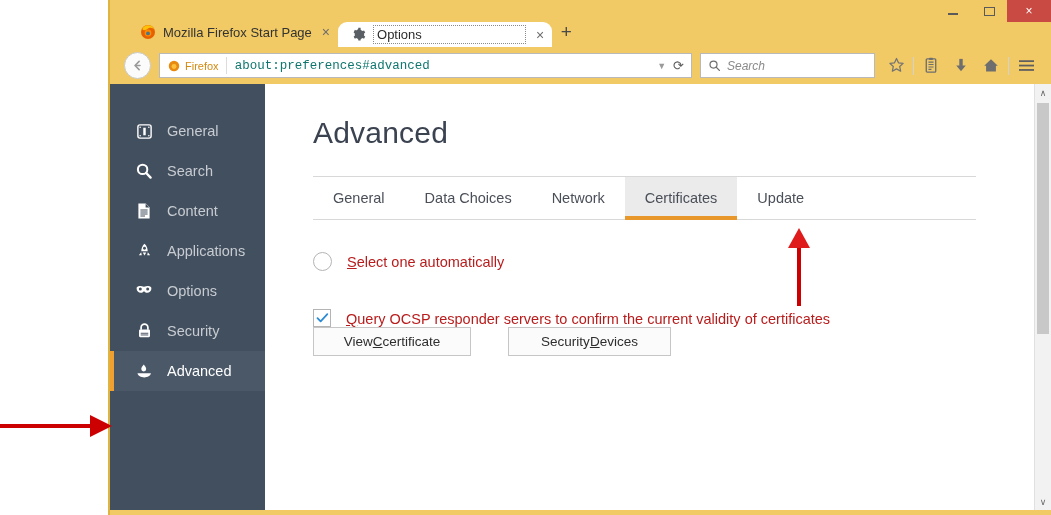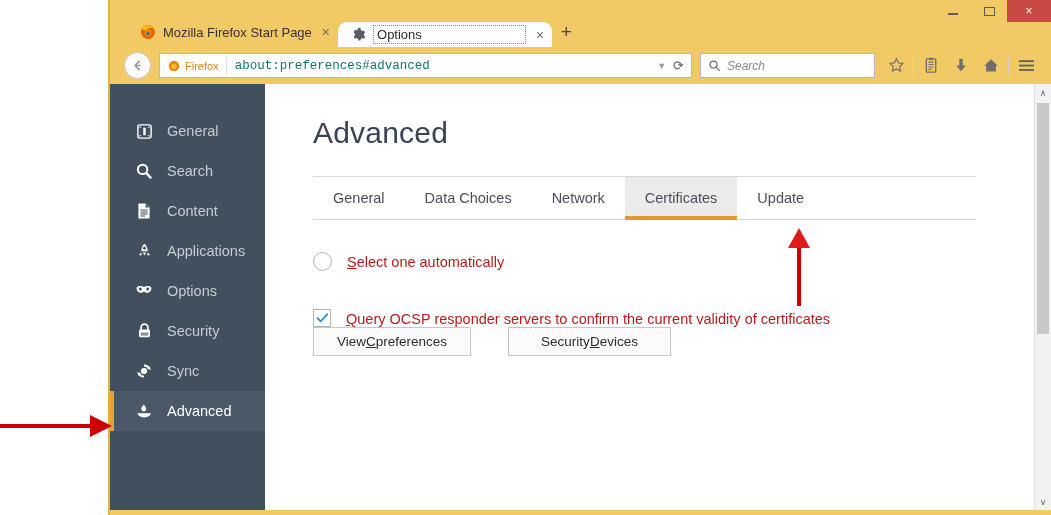--- a/index.html
+++ b/index.html
@@ -637,31 +637,20 @@
           <span class="sico">
             <svg width="17" height="18" viewBox="0 0 18 18">
               <path d="M5.4 7.6V5.4a3.6 3.6 0 0 1 7.2 0v2.2" fill="none" stroke="#ffffff" stroke-width="1.8"></path>
               <rect x="3.2" y="7.4" width="11.6" height="8.2" rx="1.2" fill="#ffffff"></rect>
               <path d="M5 11.4h8M5 13.2h8" stroke="#424f5e" stroke-width="1"></path>
             </svg>
           </span>
           <span class="slabel">Security</span>
         </div>
 
-        <div class="side-item">
-          <span class="sico">
-            <svg width="18" height="18" viewBox="0 0 18 18">
-              <path d="M9 2.4a6.6 6.6 0 0 1 6.2 4.4l-2 .5A4.6 4.6 0 0 0 9 4.4z" fill="#ffffff"></path>
-              <path d="M9 15.6A6.6 6.6 0 0 1 2.8 11.2l2-.5A4.6 4.6 0 0 0 9 13.6z" fill="#ffffff"></path>
-              <circle cx="9" cy="9" r="3.1" fill="#ffffff"></circle>
-              <path d="M14.6 4.3l1.2 3.5-3.6-.7zM3.4 13.7l-1.2-3.5 3.6.7z" fill="#ffffff"></path>
-            </svg>
-          </span>
-          <span class="slabel">Sync</span>
-        </div>
 
         <div class="side-item selected">
           <span class="sico">
             <svg width="19" height="18" viewBox="0 0 20 18">
               <path d="M9.2 2.2c1.4 1.6 2.6 3.3 2.6 4.7a2.6 2.6 0 0 1-5.2 0c0-1.4 1.2-3.1 2.6-4.7z" fill="#ffffff"></path>
               <path d="M2.6 11.4h14.2c-.6 2.6-3.6 4.4-7.1 4.4s-6.5-1.8-7.1-4.4z" fill="#ffffff"></path>
             </svg>
           </span>
           <span class="slabel">Advanced</span>
         </div>
@@ -706,21 +695,21 @@
                 <path d="M1.6 6.2 L5 9.6 L12.2 1.9" stroke="#2b8ad4" stroke-width="1.9" fill="none" stroke-linecap="round" stroke-linejoin="round"></path>
               </svg>
             </span>
             <span class="opt-label"><span class="ukey">Q</span><span>uery OCSP responder servers to confirm the current validity of certificates</span></span>
           </div>
 
           <div class="btn-row">
             <div class="btn">
                 <span>View </span>
                 <span class="ukey">C</span>
-                <span>preferences</span>
+                <span>certificate</span>
               </div>
             <div class="btn">
                 <span>Security </span>
                 <span class="ukey">D</span>
                 <span>evices</span>
               </div>
           </div>
         </div>
 
         <div class="scrollbar">

